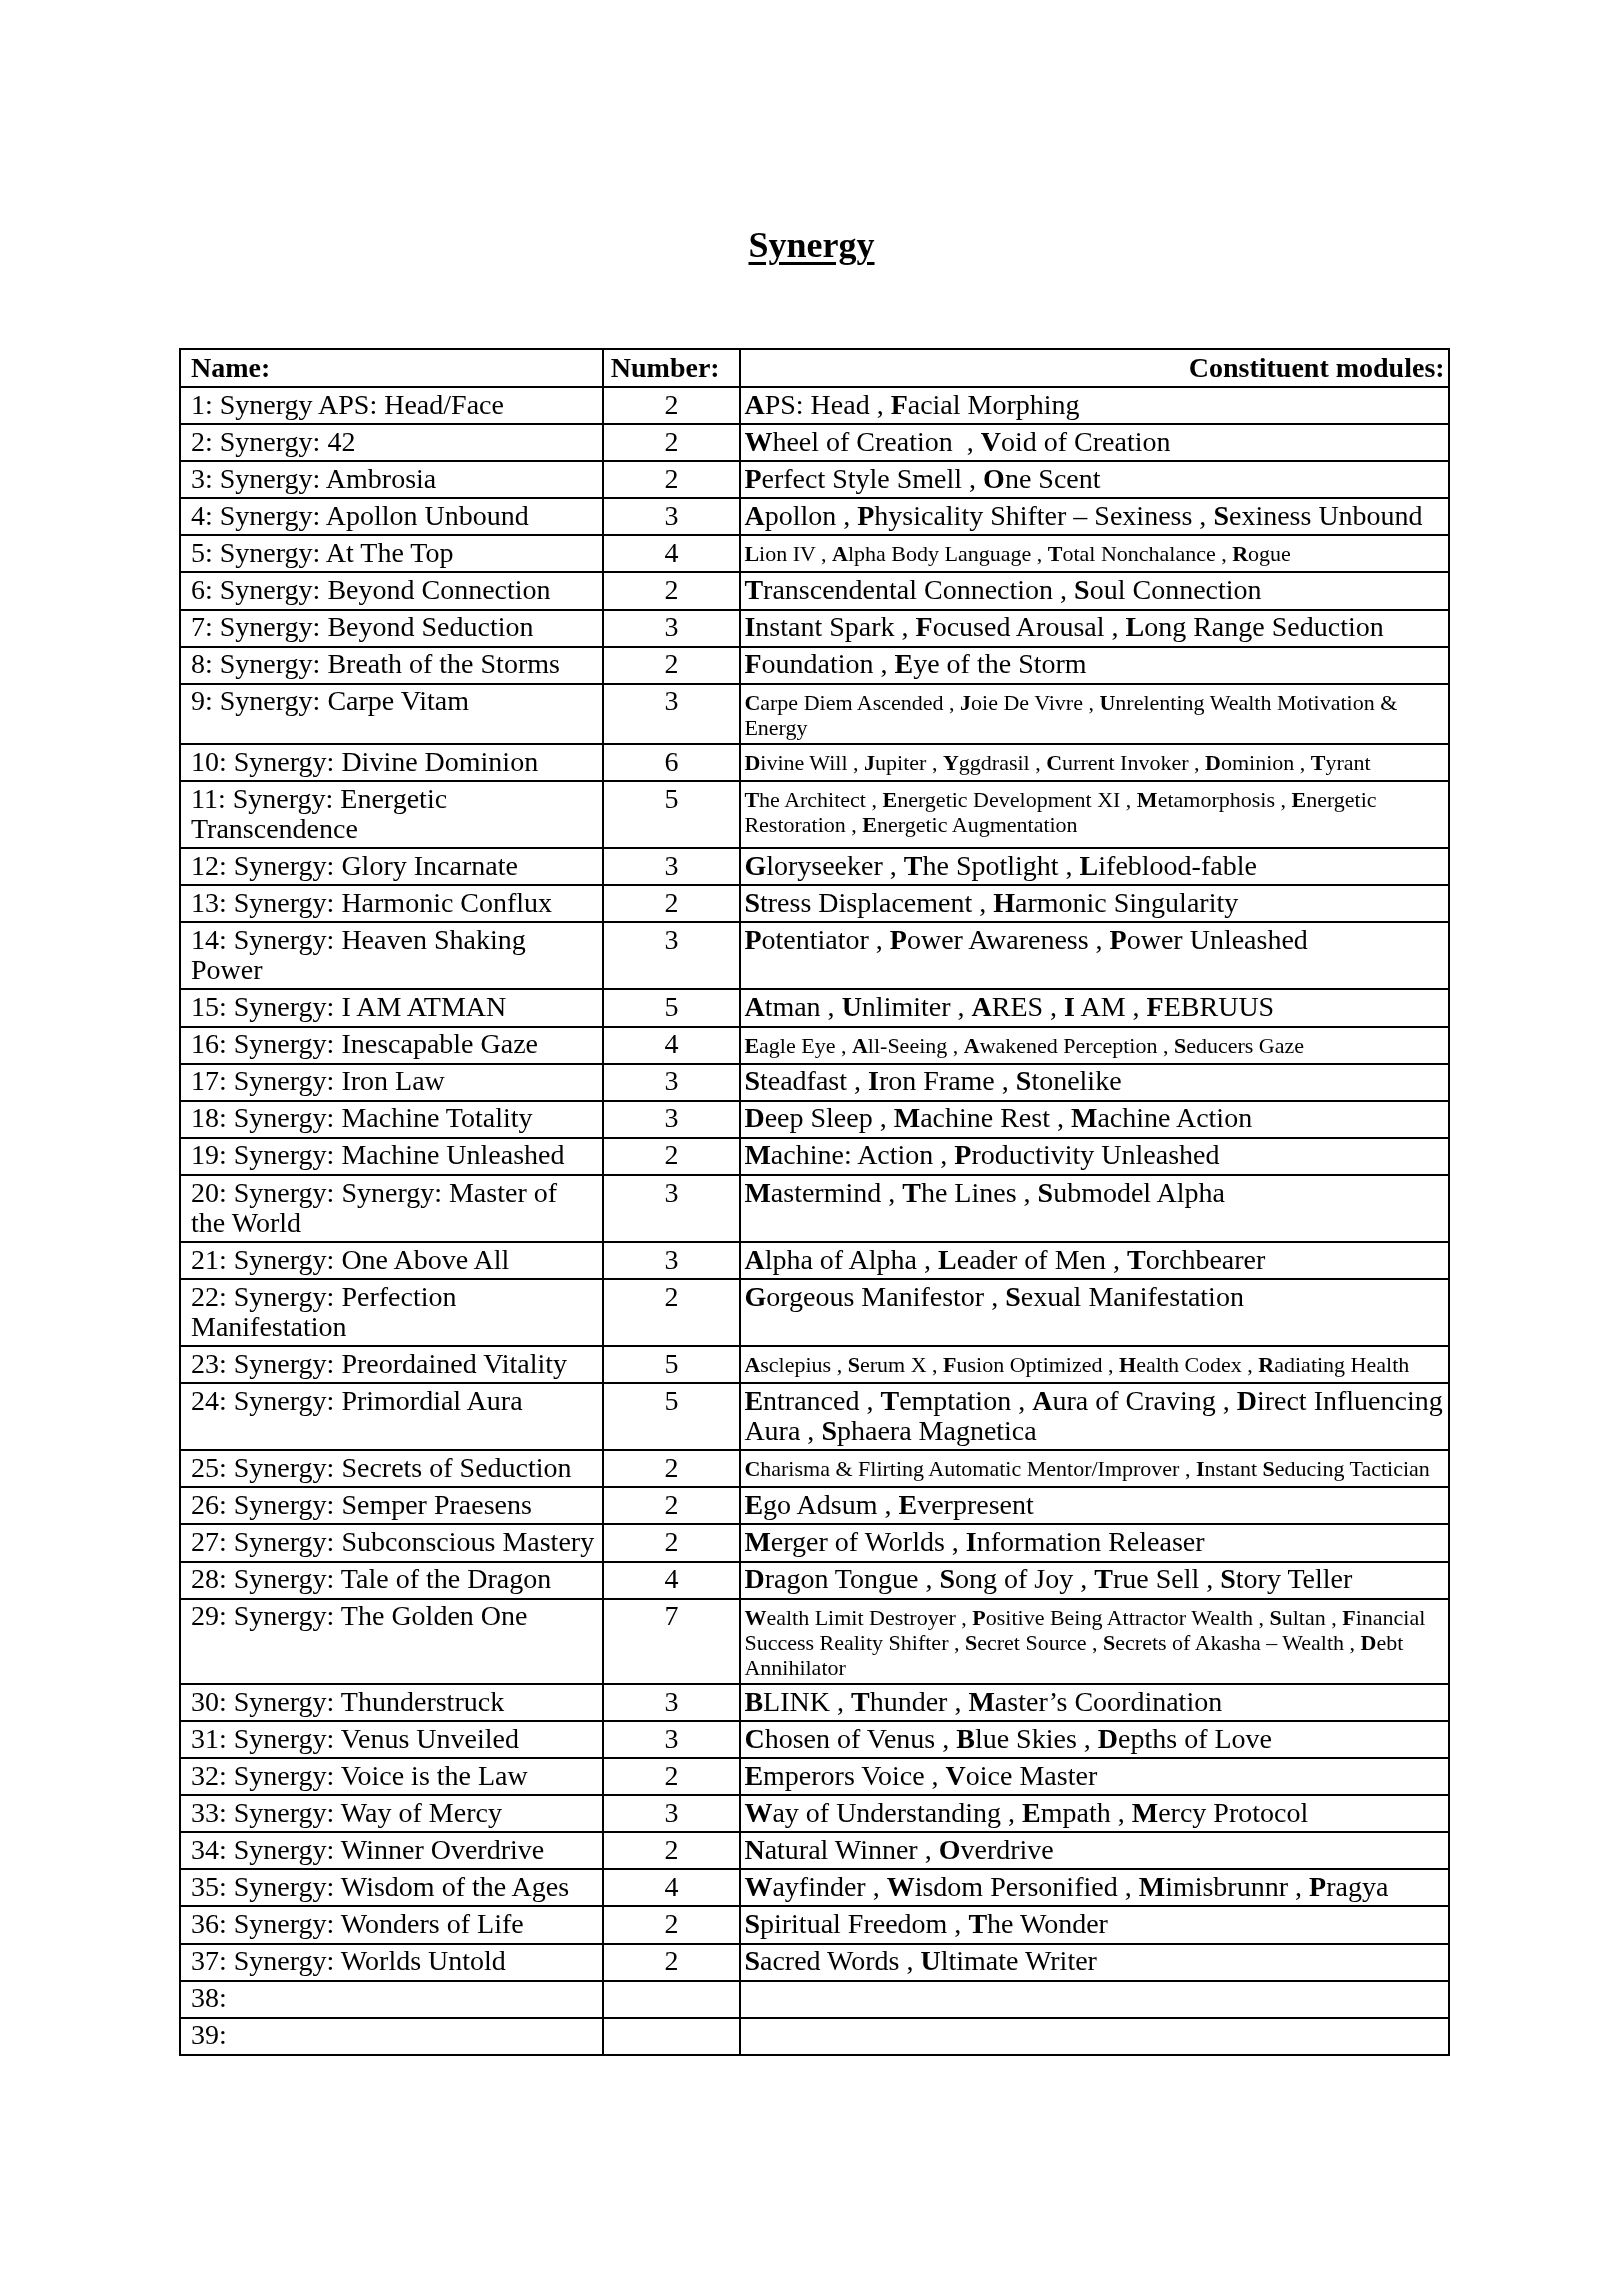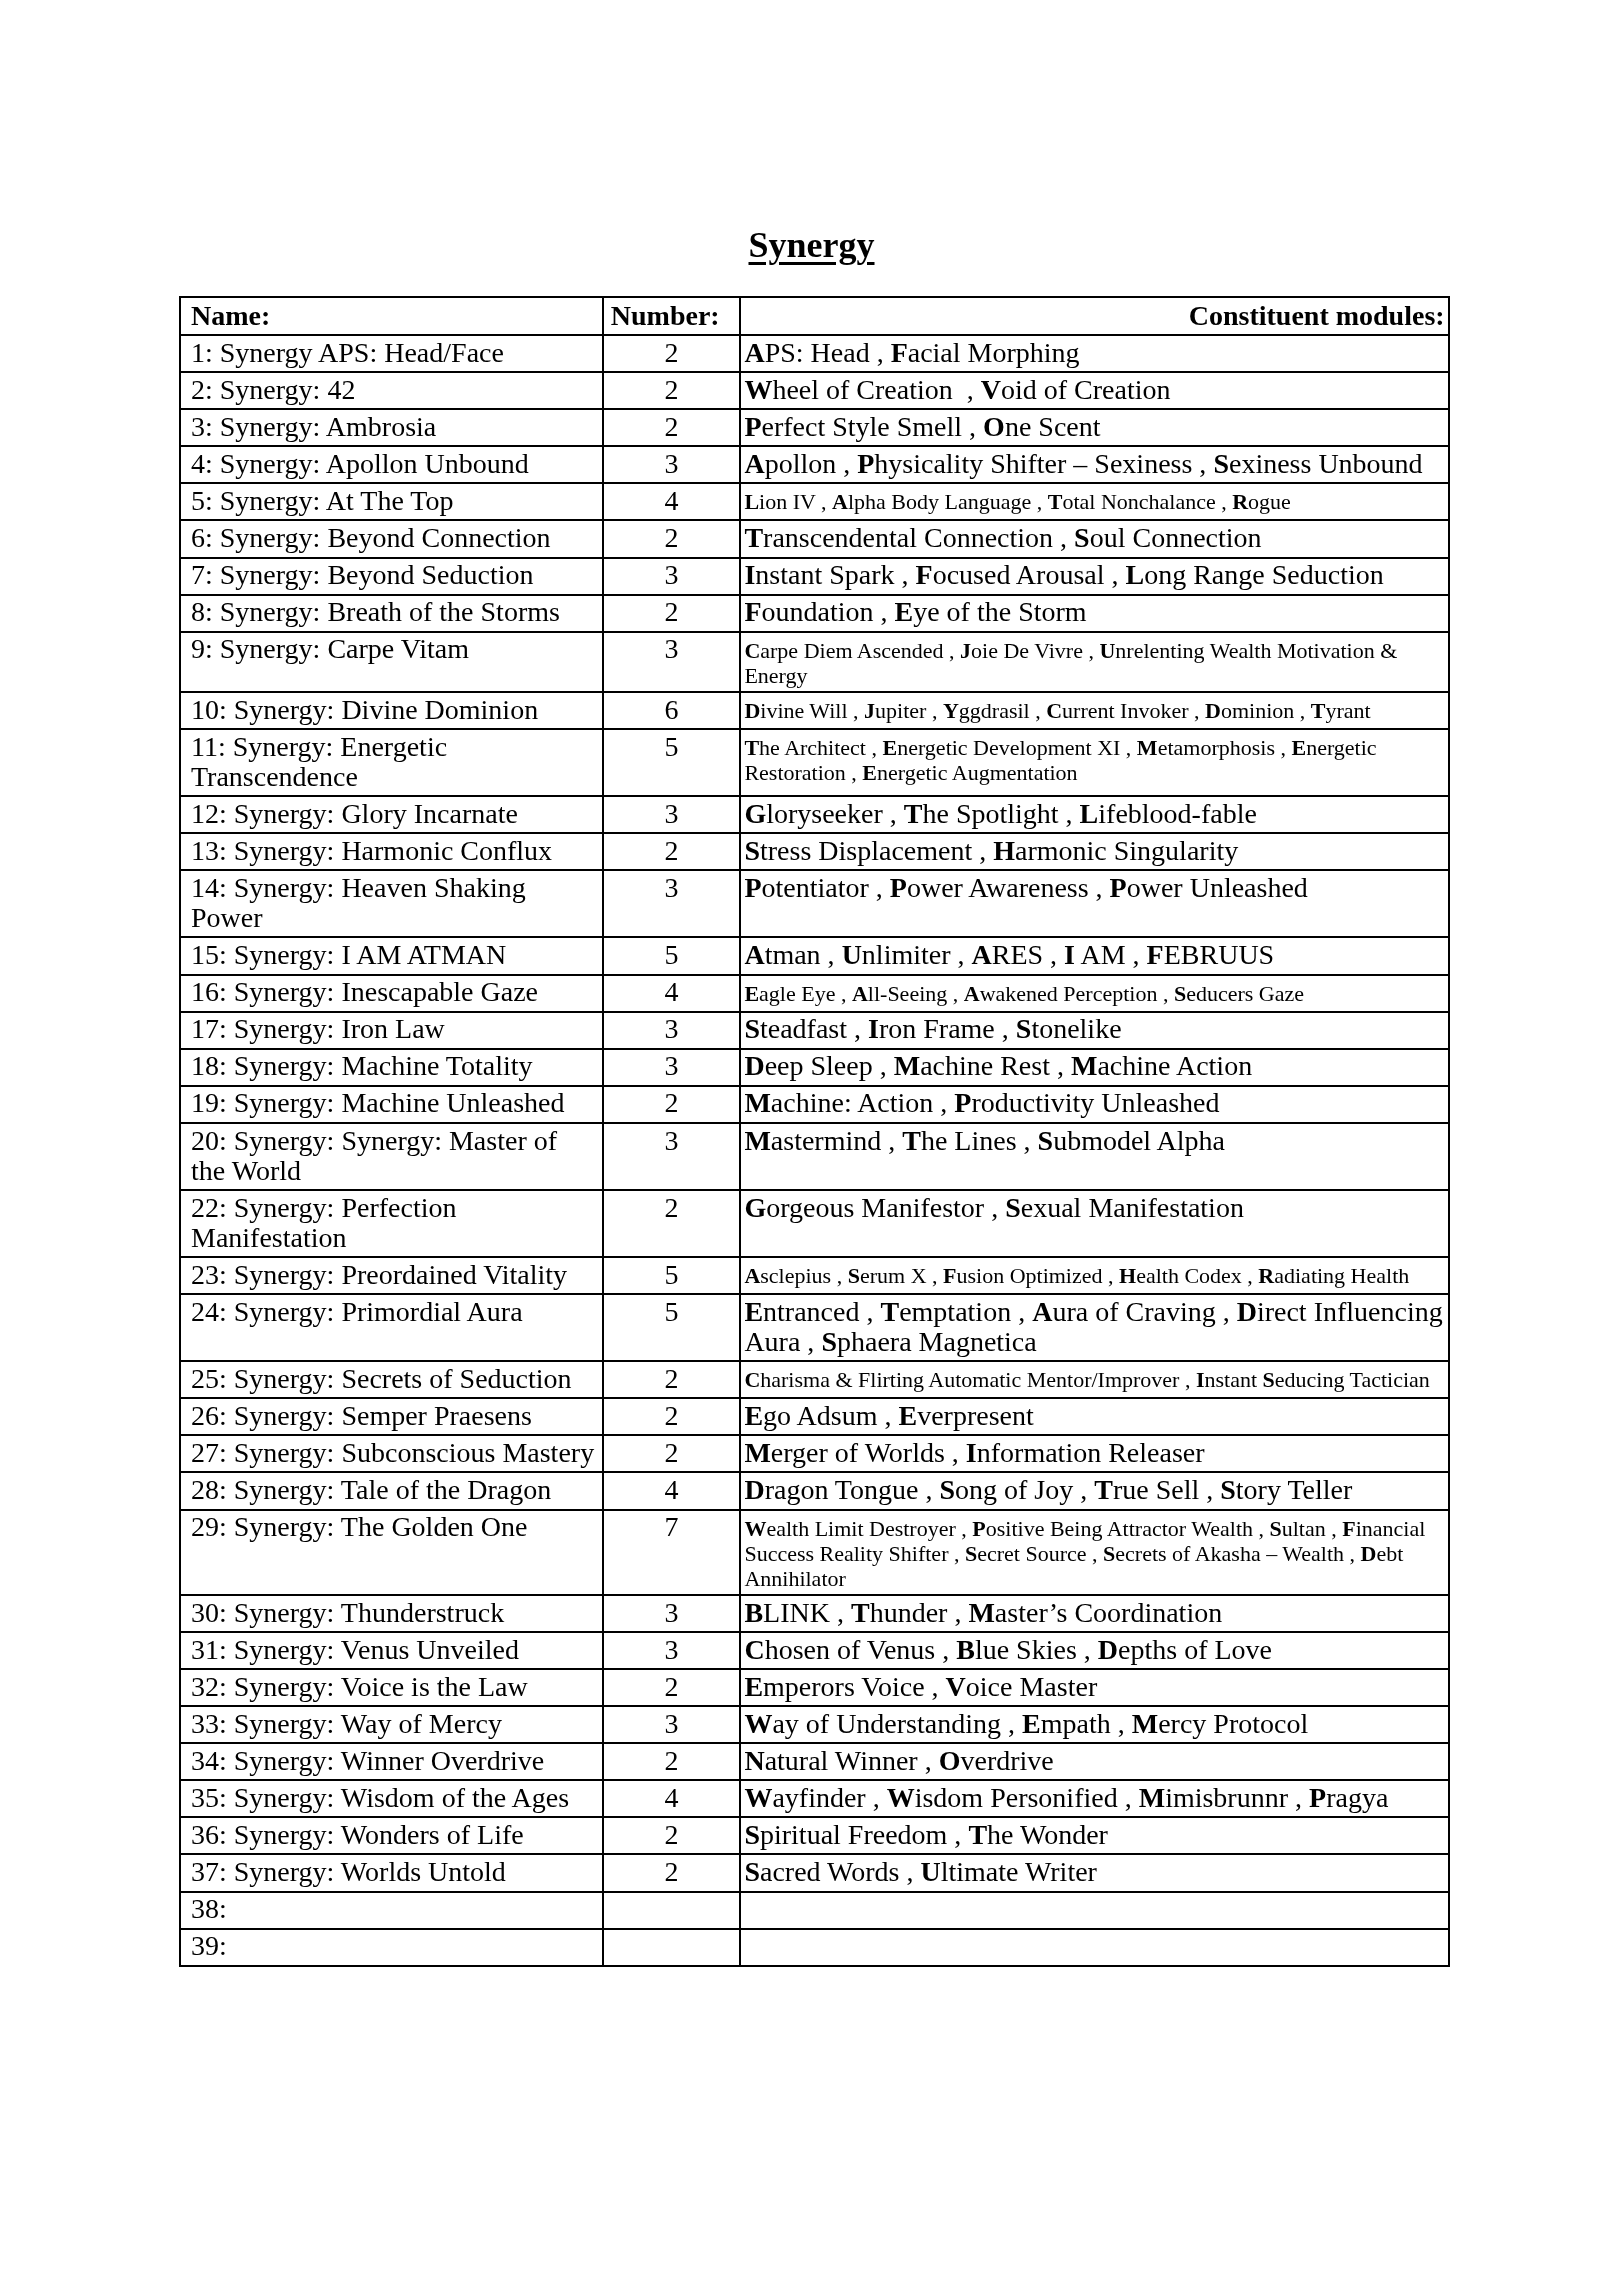--- a/index.html
+++ b/index.html
@@ -26,21 +26,21 @@
     font-size: 36px;
     font-weight: bold;
     line-height: 41px;
   }
   .title span {
     text-decoration: underline;
     text-decoration-thickness: 2.5px;
     text-underline-offset: 5px;
   }
   table.synergy-table {
-    margin: 30px 0 0 179px;
+    margin: 82px 0 0 179px;
     width: 1268px;
     table-layout: fixed;
     border-collapse: collapse;
     border: 2.5px solid #000;
   }
   col.c-name    { width: 423px; }
   col.c-number  { width: 137px; }
   col.c-modules { width: 709px; }
   th, td {
     border: 2.5px solid #000;
@@ -195,20 +195,25 @@
           <td class="name-cell">19: Synergy: Machine Unleashed</td>
           <td class="number-cell">2</td>
           <td class="modules-cell"><b>M</b>achine: Action , <b>P</b>roductivity Unleashed</td>
         </tr>
         <tr>
           <td class="name-cell">20: Synergy: Synergy: Master of the World</td>
           <td class="number-cell">3</td>
           <td class="modules-cell"><b>M</b>astermind , <b>T</b>he Lines , <b>S</b>ubmodel Alpha</td>
         </tr>
         <tr>
+          <td class="name-cell">21: Synergy: One Above All</td>
+          <td class="number-cell">3</td>
+          <td class="modules-cell"><b>A</b>lpha of Alpha , <b>L</b>eader of Men , <b>T</b>orchbearer</td>
+        </tr>
+        <tr>
           <td class="name-cell">22: Synergy: Perfection Manifestation</td>
           <td class="number-cell">2</td>
           <td class="modules-cell"><b>G</b>orgeous Manifestor , <b>S</b>exual Manifestation</td>
         </tr>
         <tr class="small">
           <td class="name-cell">23: Synergy: Preordained Vitality</td>
           <td class="number-cell">5</td>
           <td class="modules-cell"><b>A</b>sclepius , <b>S</b>erum X , <b>F</b>usion Optimized , <b>H</b>ealth Codex , <b>R</b>adiating Health</td>
         </tr>
         <tr>

